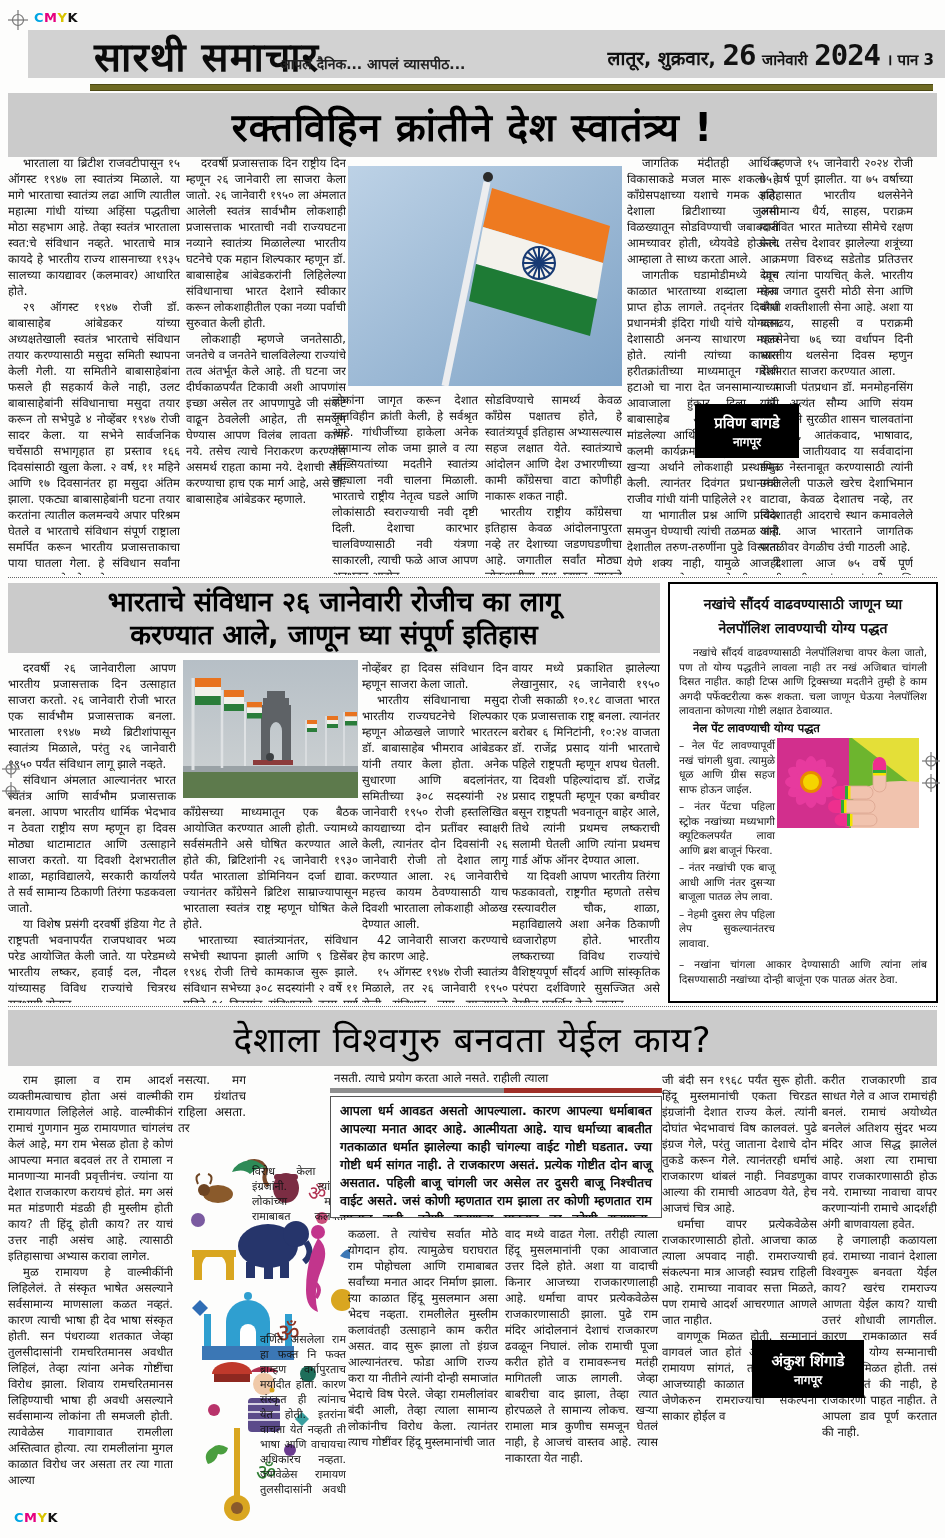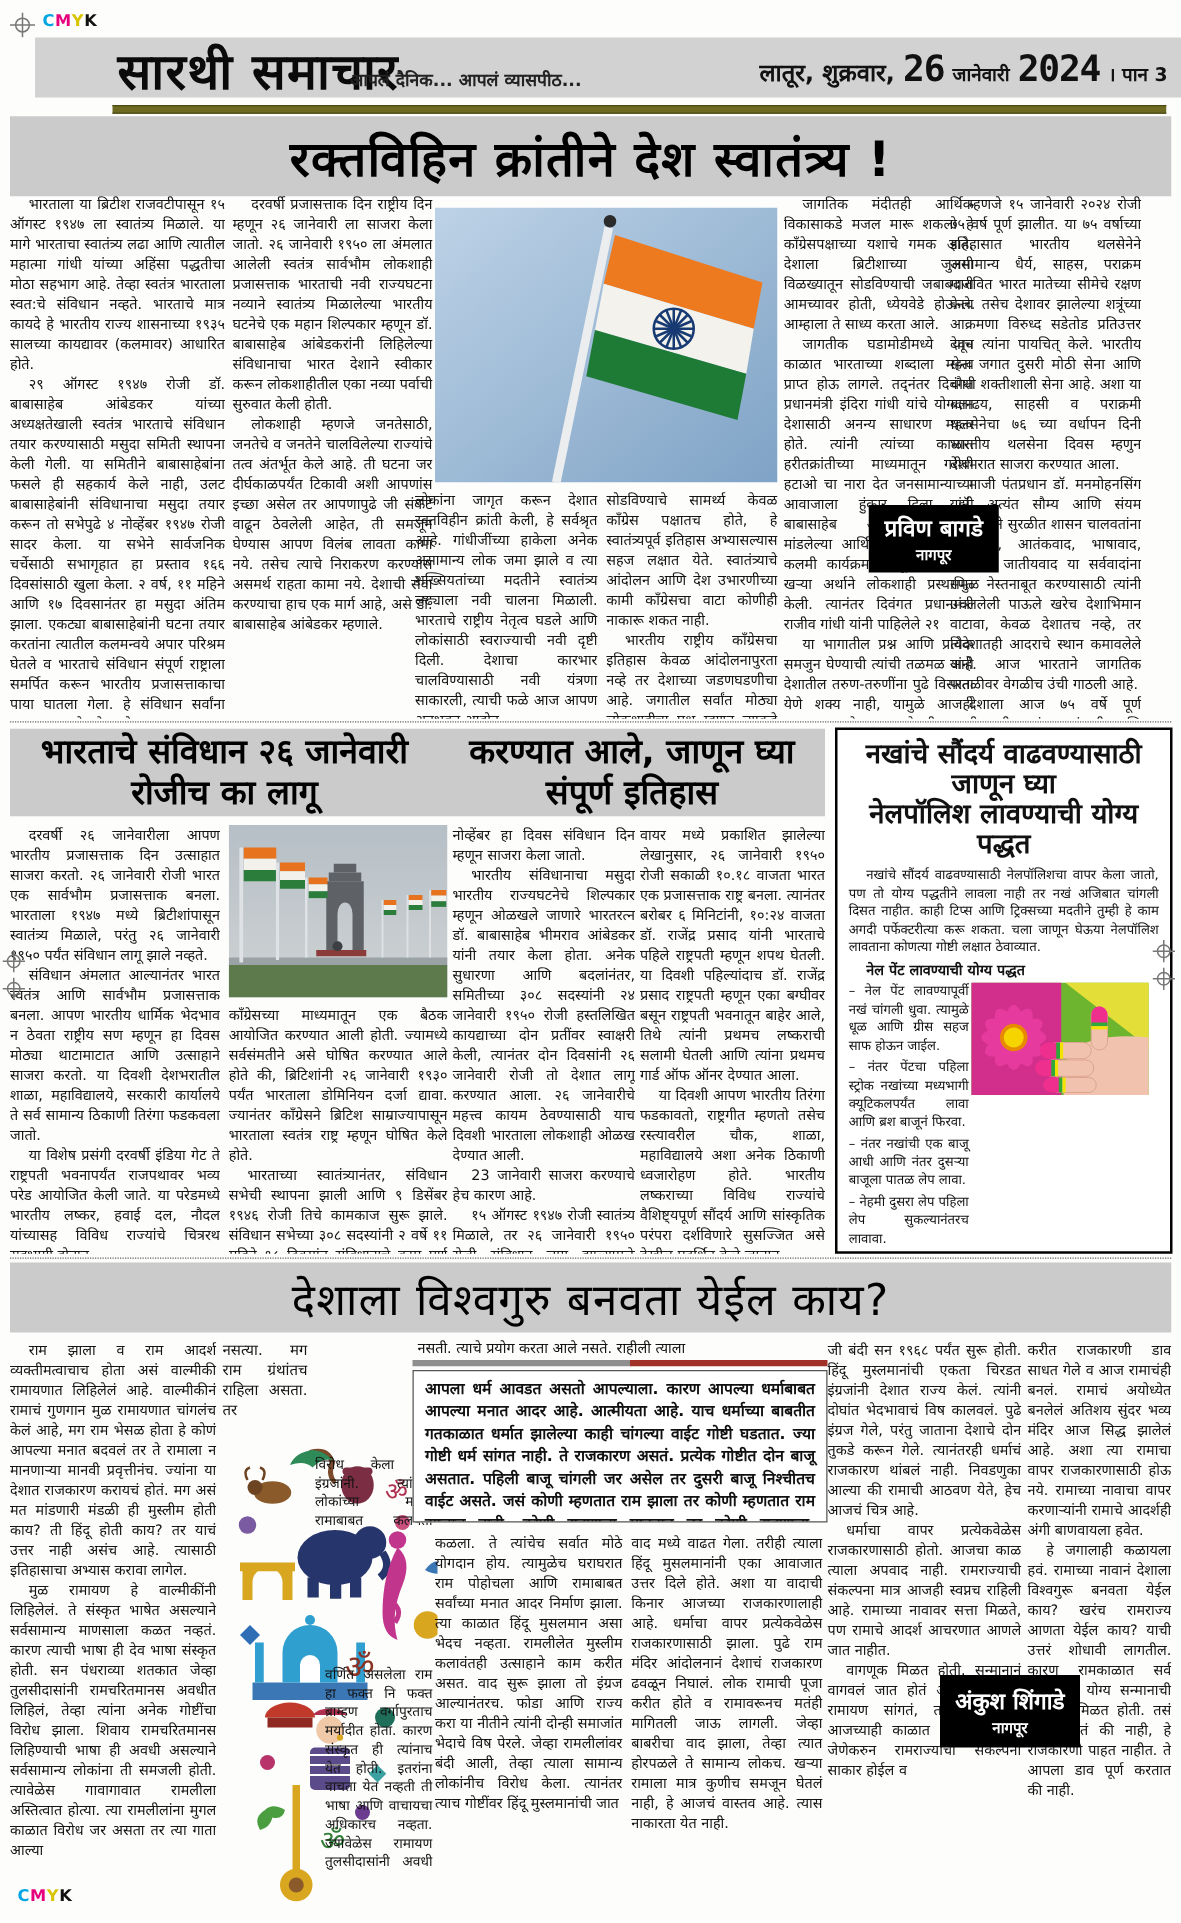--- a/index.html
+++ b/index.html
@@ -13,25 +13,25 @@
   .headline3{font-size:35px;font-weight:500;color:#000;letter-spacing:1px;}
   .col{text-align:justify;font-size:11.5px;line-height:16px;overflow:hidden;color:#141414;}
   .col p{margin:0;text-indent:15px;}
   .mast-title{font-size:40px;font-weight:bold;color:#0a0a0a;letter-spacing:1px;}
   .mast-tag{font-size:14px;font-weight:bold;color:#222;}
   .dateline{font-size:19px;font-weight:bold;color:#111;white-space:nowrap;}
   .dateline .big{font-size:29px;font-family:"DejaVu Sans Mono","Liberation Mono",monospace;font-weight:bold;letter-spacing:-1px;}
   .dateline .small{font-size:15px;}
   .oliverule{background:#6e6a22;border-top:1px solid #4c4913;border-bottom:1px solid #4c4913;}
   .authorbox{background:#000;color:#fff;text-align:center;display:flex;flex-direction:column;justify-content:center;gap:1px;}
-  .authorbox .nm{font-size:18px;font-weight:bold;}
+  .authorbox .nm{font-size:15px;font-weight:bold;}
   .authorbox .ct{font-size:12px;font-weight:bold;}
   .dotted{border-top:1.5px dotted #666;}
   .nailbox{border:2px solid #000;background:#fff;padding:6px 9px;overflow:hidden;box-sizing:border-box;}
-  .nailbox h3{margin:2px 0 5px 0;font-size:22px;line-height:24px;text-align:center;font-weight:bold;}
+  .nailbox h3{margin:2px 0 5px 0;font-size:14px;line-height:24px;text-align:center;font-weight:bold;}
   .nailbox p{margin:0 0 3px 0;font-size:10.5px;line-height:14.5px;text-align:justify;}
   .nailbox .sub{font-weight:bold;font-size:11.5px;text-indent:14px;margin-top:2px;}
   .nailbox .ind{text-indent:14px;}
   .mediarow{display:flex;gap:2px;margin:2px 0 4px 0;}
   .mediarow .txt{width:96px;font-size:10.3px;line-height:13.8px;text-align:justify;}
   .insetline{font-size:11.5px;overflow:hidden;white-space:nowrap;}
   .insetbar{display:flex;height:5px;}
   .insetbar .g{flex:1.1;background:#8f8f8f;}
   .insetbar .r{flex:1;background:#a03028;}
   .insetbox{border:1px solid #555;background:#fff;padding:5px 9px;font-size:12.5px;line-height:18px;font-weight:bold;text-align:justify;overflow:hidden;box-sizing:border-box;}
@@ -129,21 +129,21 @@
 
   </div>
 
   <div class="abs authorbox" style="left:695px;top:404px;width:104px;height:54px;">
     <span class="nm">प्रविण बागडे</span>
     <span class="ct">नागपूर</span>
   </div>
 
   <div class="abs dotted" style="left:8px;top:577px;width:929px;height:0;"></div>
 
-  <div class="abs hband" style="left:8px;top:583px;width:652px;height:70px;flex-direction:row;">
+  <div class="abs hband" style="left:8px;top:583px;width:652px;height:70px;flex-direction:column;">
     <span class="headline2">भारताचे संविधान २६ जानेवारी रोजीच का लागू</span>
     <span class="headline2">करण्यात आले, जाणून घ्या संपूर्ण इतिहास</span>
   </div>
 
   <div class="abs col" style="left:8px;top:660px;width:168px;height:343px;">
     <p>दरवर्षी २६ जानेवारीला आपण भारतीय प्रजासत्ताक दिन उत्साहात साजरा करतो. २६ जानेवारी रोजी भारत एक सार्वभौम प्रजासत्ताक बनला. भारताला १९४७ मध्ये ब्रिटीशांपासून स्वातंत्र्य मिळाले, परंतु २६ जानेवारी १९५० पर्यंत संविधान लागू झाले नव्हते.</p>
     <p>संविधान अंमलात आल्यानंतर भारत स्वतंत्र आणि सार्वभौम प्रजासत्ताक बनला. आपण भारतीय धार्मिक भेदभाव न ठेवता राष्ट्रीय सण म्हणून हा दिवस मोठ्या थाटामाटात आणि उत्साहाने साजरा करतो. या दिवशी देशभरातील शाळा, महाविद्यालये, सरकारी कार्यालये ते सर्व सामान्य ठिकाणी तिरंगा फडकवला जातो.</p>
     <p>या विशेष प्रसंगी दरवर्षी इंडिया गेट ते राष्ट्रपती भवनापर्यंत राजपथावर भव्य परेड आयोजित केली जाते. या परेडमध्ये भारतीय लष्कर, हवाई दल, नौदल यांच्यासह विविध राज्यांचे चित्ररथ सहभागी होतात.</p>
 
   </div>
@@ -206,21 +206,21 @@
       <circle cx="87" cy="97" r="4" fill="#3c4043"></circle>
     </svg>
   </div>
   <div class="abs col" style="left:183px;top:804px;width:175px;height:199px;">
     <p style="text-indent:0;">काँग्रेसच्या माध्यमातून एक बैठक आयोजित करण्यात आली होती. ज्यामध्ये सर्वसंमतीने असे घोषित करण्यात आले होते की, ब्रिटिशांनी २६ जानेवारी १९३० पर्यंत भारताला डोमिनियन दर्जा द्यावा. ज्यानंतर काँग्रेसने ब्रिटिश साम्राज्यापासून भारताला स्वतंत्र राष्ट्र म्हणून घोषित केले होते.</p>
     <p>भारताच्या स्वातंत्र्यानंतर, संविधान सभेची स्थापना झाली आणि ९ डिसेंबर १९४६ रोजी तिचे कामकाज सुरू झाले. संविधान सभेच्या ३०८ सदस्यांनी २ वर्षे ११ महिने १८ दिवसांत संविधानाचे काम पूर्ण केले. २६ नोव्हेंबर १९४९ रोजी संविधान सभेचे अध्यक्ष डॉ. राजेंद्र प्रसाद यांच्याकडे देशाचे संविधान सुपूर्द करण्यात आले. त्यामुळे दरवर्षी २६</p>
   </div>
   <div class="abs col" style="left:362px;top:660px;width:146px;height:343px;">
     <p style="text-indent:0;">नोव्हेंबर हा दिवस संविधान दिन म्हणून साजरा केला जातो.</p>
     <p>भारतीय संविधानाचा मसुदा भारतीय राज्यघटनेचे शिल्पकार म्हणून ओळखले जाणारे भारतरत्न डॉ. बाबासाहेब भीमराव आंबेडकर यांनी तयार केला होता. अनेक सुधारणा आणि बदलांनंतर, समितीच्या ३०८ सदस्यांनी २४ जानेवारी १९५० रोजी हस्तलिखित कायद्याच्या दोन प्रतींवर स्वाक्षरी केली, त्यानंतर दोन दिवसांनी २६ जानेवारी रोजी तो देशात लागू करण्यात आला. २६ जानेवारीचे महत्त्व कायम ठेवण्यासाठी याच दिवशी भारताला लोकशाही ओळख देण्यात आली.</p>
-    <p>23 जानेवारी साजरा करण्याचे हेच कारण आहे.</p>
+    <p>42 जानेवारी साजरा करण्याचे हेच कारण आहे.</p>
     <p>१५ ऑगस्ट १९४७ रोजी स्वातंत्र्य मिळाले, तर २६ जानेवारी १९५० रोजी संविधान लागू झाल्यामुळे भारत लोकशाही देश बनला. संविधानाच्या अंमलबजावणीसाठी २६ जानेवारी हा प्रजासत्ताक दिन म्हणून आला. त्यामुळेच हा प्रजासत्ताक दिन म्हणून साजरा होतो. द</p>
   </div>
   <div class="abs col" style="left:512px;top:660px;width:148px;height:343px;">
     <p style="text-indent:0;">वायर मध्ये प्रकाशित झालेल्या लेखानुसार, २६ जानेवारी १९५० रोजी सकाळी १०.१८ वाजता भारत एक प्रजासत्ताक राष्ट्र बनला. त्यानंतर बरोबर ६ मिनिटांनी, १०:२४ वाजता डॉ. राजेंद्र प्रसाद यांनी भारताचे पहिले राष्ट्रपती म्हणून शपथ घेतली. या दिवशी पहिल्यांदाच डॉ. राजेंद्र प्रसाद राष्ट्रपती म्हणून एका बग्घीवर बसून राष्ट्रपती भवनातून बाहेर आले, तिथे त्यांनी प्रथमच लष्कराची सलामी घेतली आणि त्यांना प्रथमच गार्ड ऑफ ऑनर देण्यात आला.</p>
     <p>या दिवशी आपण भारतीय तिरंगा फडकावतो, राष्ट्रगीत म्हणतो तसेच रस्त्यावरील चौक, शाळा, महाविद्यालये अशा अनेक ठिकाणी ध्वजारोहण होते. भारतीय लष्कराच्या विविध राज्यांचे वैशिष्ट्यपूर्ण सौंदर्य आणि सांस्कृतिक परंपरा दर्शविणारे सुसज्जित असे देखील प्रदर्शित केले जातात.</p>
   </div>
 
   <div class="abs nailbox" style="left:668px;top:582px;width:270px;height:421px;">
     <h3 style="margin-bottom:0;">नखांचे सौंदर्य वाढवण्यासाठी जाणून घ्या</h3>
     <h3 style="margin-top:0;">नेलपॉलिश लावण्याची योग्य पद्धत</h3>

